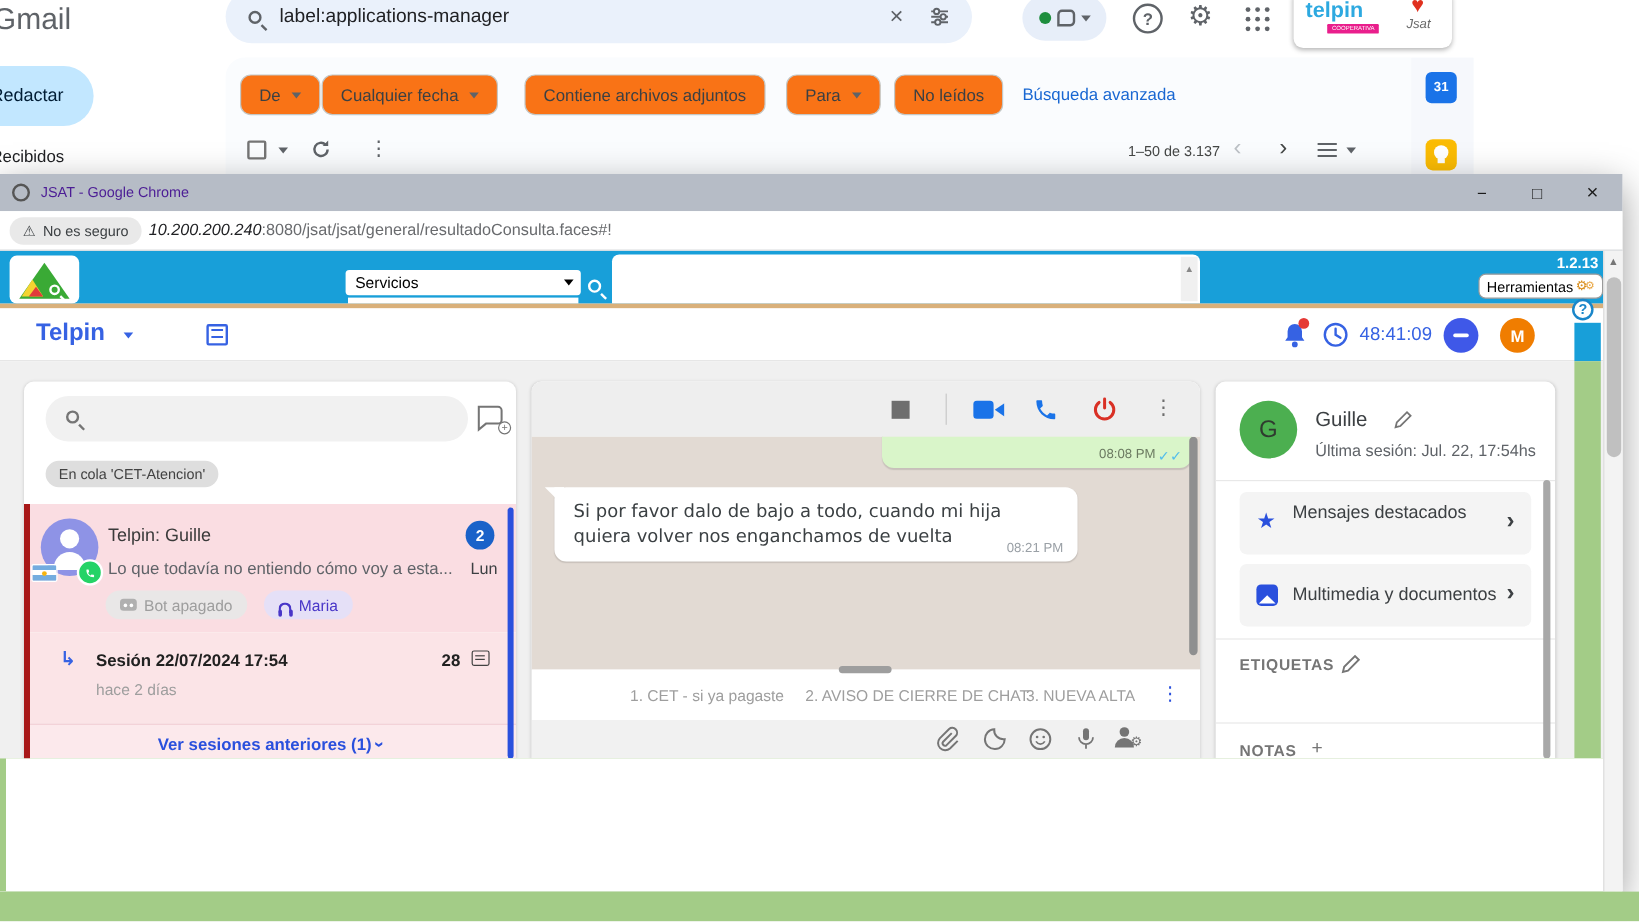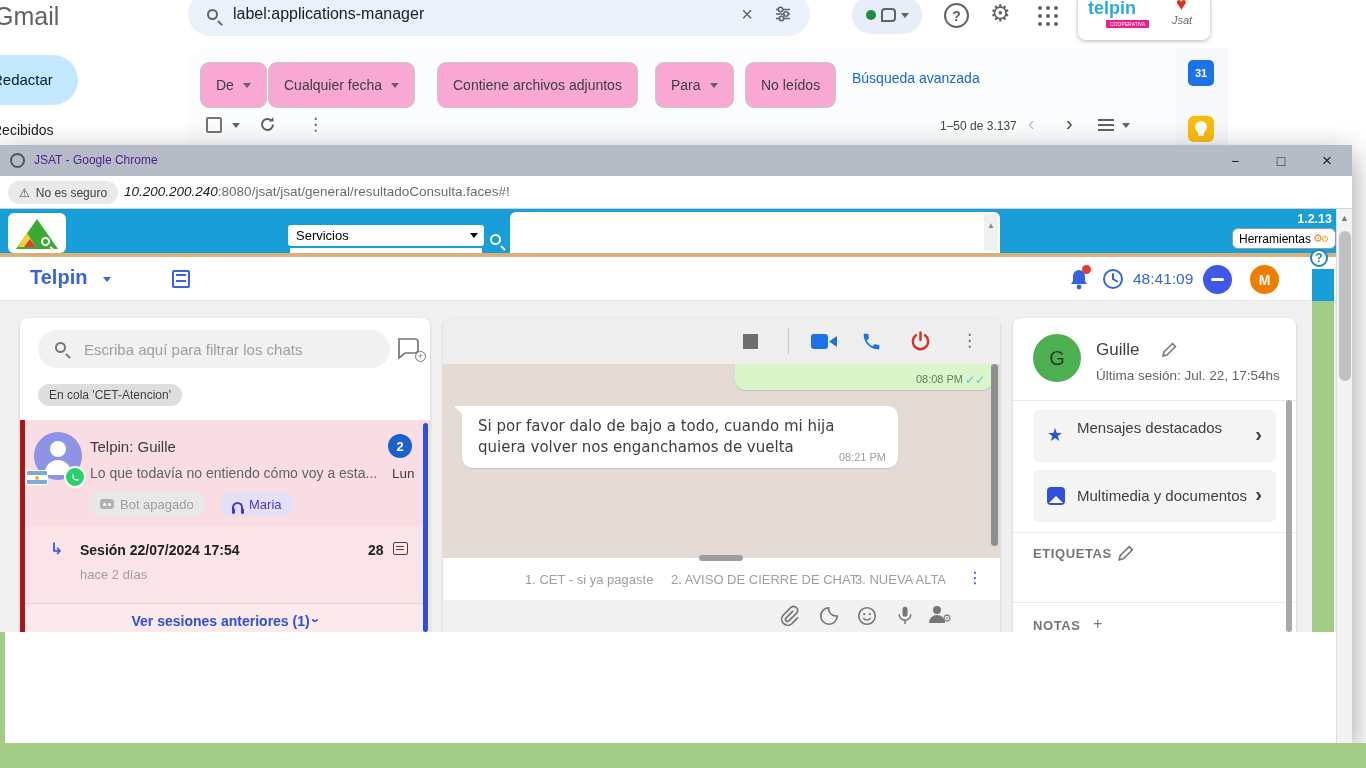--- a/index.html
+++ b/index.html
@@ -12,22 +12,22 @@
   
   .mag { position:relative; width:11px; height:11px; border:2px solid currentColor; border-radius:50%; display:inline-block; }
   .mag::after { content:""; position:absolute; width:2px; height:6px; background:currentColor; transform:rotate(-45deg); left:10px; top:9px; }
   .caret { width:0; height:0; border-left:4px solid transparent; border-right:4px solid transparent; border-top:5px solid #5f6368; display:inline-block; }
   .dotgrid { width:4px; height:4px; border-radius:50%; background:#5f6368;
     box-shadow:8px 0 0 #5f6368,16px 0 0 #5f6368,0 8px 0 #5f6368,8px 8px 0 #5f6368,16px 8px 0 #5f6368,0 16px 0 #5f6368,8px 16px 0 #5f6368,16px 16px 0 #5f6368; }
   .rot90 { display:inline-block; transform:rotate(90deg); }
 
   
   .gmail-search { left:188px; top:-8px; width:622px; height:44px; border-radius:24px; background:#eaf1fb; color:#202124; }
-  .chip { position:absolute; top:62px; height:46px; display:inline-flex; align-items:center; gap:9px;
-    padding:0 15px; border:1px solid #c4c7c5; border-radius:9px; background:#f9a8d4; font-size:14px; color:#3c4043; }
+  .chip { position:absolute; top:62px; height:34px; display:inline-flex; align-items:center; gap:9px;
+    padding:0 15px; border:1px solid #c4c7c5; border-radius:9px; background:#f97316; font-size:14px; color:#3c4043; }
   .gcal { left:1188px; top:60px; width:26px; height:26px; background:#1a73e8; border-radius:5px; color:#fff;
     font-size:11px; font-weight:bold; display:flex; align-items:center; justify-content:center; }
   .gkeep { left:1188px; top:116px; width:26px; height:26px; background:#fbbc04; border-radius:6px; }
   .gkeep::before { content:""; position:absolute; left:7px; top:5px; width:12px; height:12px; border-radius:50%; background:#fff; }
   .gkeep::after { content:""; position:absolute; left:10px; top:16px; width:6px; height:4px; background:#fff; }
 
   
   .chrome { left:0; top:145px; width:1352px; height:598px; background:#fff; box-shadow:0 10px 30px rgba(0,0,0,.4); }
   .titlebar { position:absolute; left:0; top:0; width:100%; height:31px; background:#b6bcc6; }
   .winbtn { position:absolute; top:0; width:46px; height:31px; display:flex; align-items:center; justify-content:center;
@@ -285,21 +285,20 @@
         <span class="mavatar" style="position:absolute;left:1250px;top:8px;">
           <span>M</span>
         </span>
       </div>
 
       <div class="abs workspace">
 
         <div class="panel" style="left:20px;top:17px;width:410px;height:314px;">
           <div class="lsearch">
             <span class="mag" style="color:#757575;position:absolute;left:17px;top:12px;"></span>
-            <input placeholder="Escriba aquí para filtrar los chats" style="">
           </div>
           <span style="position:absolute;left:376px;top:18px;width:28px;height:26px;">
             <svg width="26" height="24" viewBox="0 0 26 24">
                 <path d="M3 3h16a3 3 0 0 1 3 3v8a3 3 0 0 1-3 3H9l-6 5z" fill="none" stroke="#757575" stroke-width="1.7"></path>
               </svg>
             <span style="position:absolute;right:-2px;bottom:0;width:11px;height:11px;border:1.5px solid #757575;border-radius:50%;background:#fff;font-size:9px;line-height:9px;text-align:center;color:#757575;">+</span>
           </span>
           <span class="qchip">En cola 'CET-Atencion'</span>
 
           <div class="redbar"></div>

